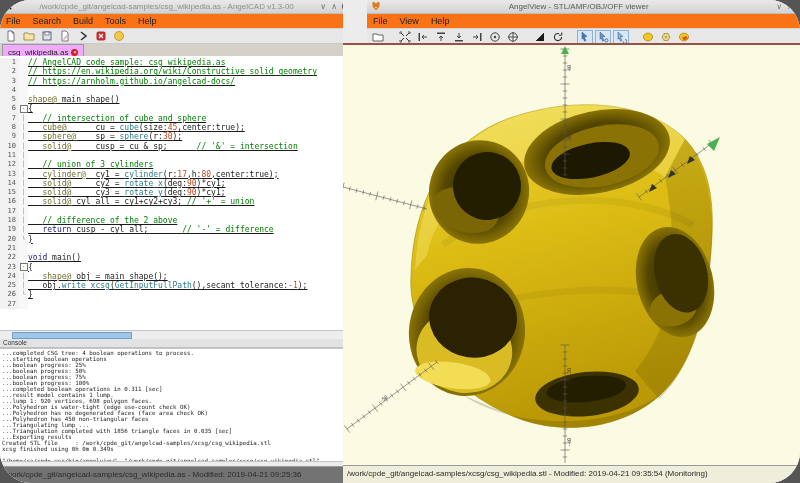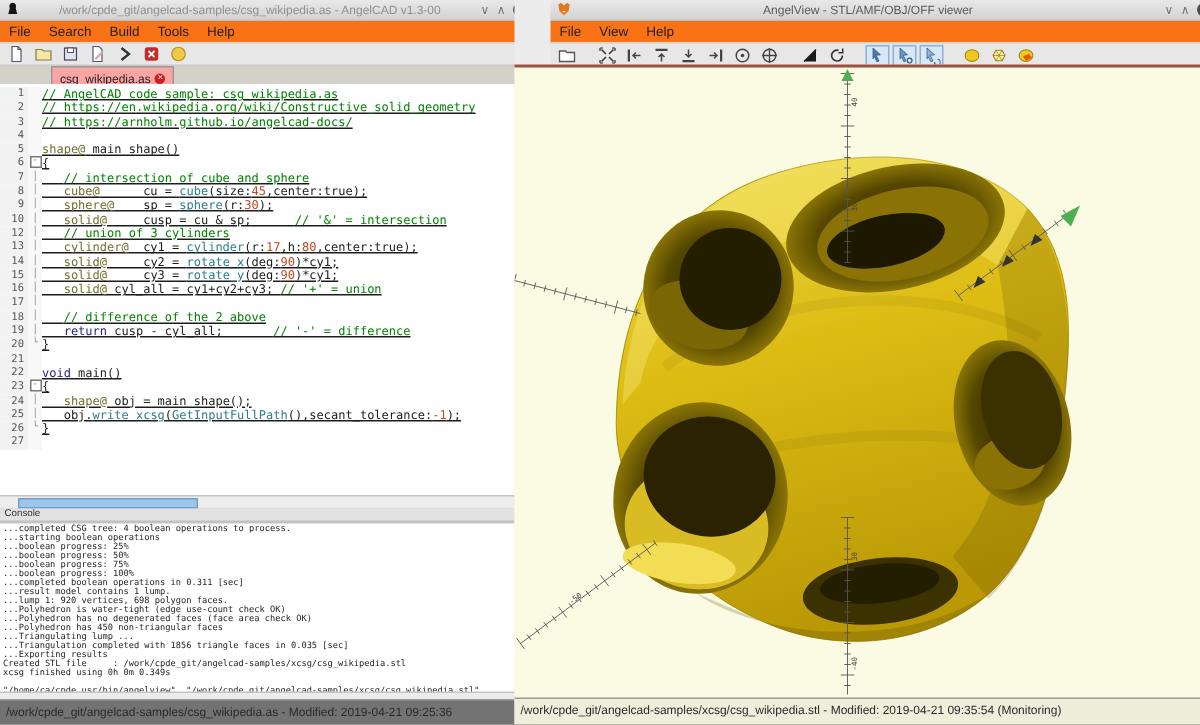--- a/index.html
+++ b/index.html
@@ -1,39 +1,39 @@
 <!DOCTYPE html>
 <html><head>
 <meta charset="utf-8">
 <style>
   html,body{margin:0;padding:0;background:#555;}
   .screen{position:relative;width:800px;height:483px;overflow:hidden;
-          font-family:"Liberation Sans","DejaVu Sans",sans-serif;background:#ececec;
+          font-family:"Liberation Sans","DejaVu Sans",sans-serif;background:#ececec;border-radius:31px;
           -webkit-font-smoothing:antialiased;}
   .win{position:absolute;top:0;height:483px;background:#ececec;}
   .win.left{left:0;width:355px;border-right:1px solid #707070;}
   .win.right{left:343px;width:444px;padding-left:24px;}
   .titlebar{height:13px;display:flex;align-items:center;gap:4px;padding:0 4px;
             background:linear-gradient(#e9e9e9,#d2d2d2);border-bottom:1px solid #bdbdbd;font-size:8px;}
   .titlebar .title{flex:1;text-align:center;color:#8f8f8f;white-space:nowrap;overflow:hidden;font-size:8px;}
   .win.right .titlebar .title{color:#5a5a5a;}
   .winctrl{display:flex;align-items:center;gap:5px;color:#777;font-size:8px;}
   .closec{width:9px;height:9px;border-radius:50%;background:#4c4c4c;color:#fff;font-size:7px;
           line-height:9px;text-align:center;display:inline-block;}
   .menubar{height:14px;background:#f97316;border-bottom:1px solid #d5d5d5;display:flex;align-items:center;}
   .menuitem{font-size:9px;color:#222;padding:0 6px;line-height:14px;}
   .toolbar{height:14px;background:#e7e7e7;border-bottom:1px solid #cacaca;display:flex;align-items:center;
            padding-left:3px;gap:2px;}
   .win.right .toolbar{height:16px;}
   .tbtn{width:14px;height:13px;display:inline-flex;align-items:center;justify-content:center;border:1px solid transparent;}
   .tbtn.sel{background:#d7e7f6;border:1px solid #8cb2d6;}
   .tbgap{width:7px;}
   .tabbar{height:15px;background:#d4d1c9;border-bottom:1px solid #a8a8a8;display:flex;align-items:flex-end;padding-left:2px;}
-  .tab{height:14px;background:#fca5a5;border:1px solid #9a9a9a;border-bottom:none;font-size:8px;
-       display:flex;align-items:center;gap:3px;padding:0 5px;color:#222;margin-left:32px;}
+  .tab{height:14px;background:#f0abfc;border:1px solid #9a9a9a;border-bottom:none;font-size:8px;
+       display:flex;align-items:center;gap:3px;padding:0 5px;color:#222;}
   .tabclose{width:7px;height:7px;border-radius:50%;background:#cf2020;color:#fff;font-size:6px;line-height:7px;text-align:center;}
   .editor{position:absolute;top:56px;left:0;right:0;height:274px;background:#fff;overflow:hidden;padding-top:2px;}
   .crow{display:flex;height:9.3px;line-height:9.3px;}
   .lnum{width:16px;text-align:right;padding-right:3px;font:7px "DejaVu Sans Mono",monospace;color:#555;
         background:#f2f2f2;flex:none;}
   .fold{width:9px;text-align:center;font:6px "DejaVu Sans Mono",monospace;color:#888;background:#f8f8f8;flex:none;}
   .foldbox{display:inline-block;width:6px;height:6px;border:1px solid #777;background:#fff;color:#333;
            font:5px/5px "DejaVu Sans Mono",monospace;text-align:center;vertical-align:middle;}
   pre.codeln{margin:0;font:8px/9.3px "DejaVu Sans Mono",monospace;white-space:pre;color:#1c1c1c;text-decoration:underline;}
   .cm{color:#008200}.ty{color:#6f6f2f}.fn{color:#2e7d8c}.nu{color:#c14a20}.kw{color:#23238c}.pl{color:#1c1c1c}
@@ -169,20 +169,25 @@
         </div>
         <div class="crow">
           <span class="lnum">9</span>
           <span class="fold">│</span>
           <pre class="codeln"><span class="ty">   sphere@</span><span class="pl">    sp = </span><span class="fn">sphere</span><span class="pl">(r:</span><span class="nu">30</span><span class="pl">);</span></pre>
         </div>
         <div class="crow">
           <span class="lnum">10</span>
           <span class="fold">│</span>
           <pre class="codeln"><span class="ty">   solid@</span><span class="pl">     cusp = cu &amp; sp;      </span><span class="cm">// '&amp;' = intersection</span></pre>
+        </div>
+        <div class="crow">
+          <span class="lnum">11</span>
+          <span class="fold">│</span>
+          <pre class="codeln"></pre>
         </div>
         <div class="crow">
           <span class="lnum">12</span>
           <span class="fold">│</span>
           <pre class="codeln"><span class="pl">   </span><span class="cm">// union of 3 cylinders</span></pre>
         </div>
         <div class="crow">
           <span class="lnum">13</span>
           <span class="fold">│</span>
           <pre class="codeln"><span class="ty">   cylinder@</span><span class="pl">  cy1 = </span><span class="fn">cylinder</span><span class="pl">(r:</span><span class="nu">17</span><span class="pl">,h:</span><span class="nu">80</span><span class="pl">,center:true);</span></pre>

